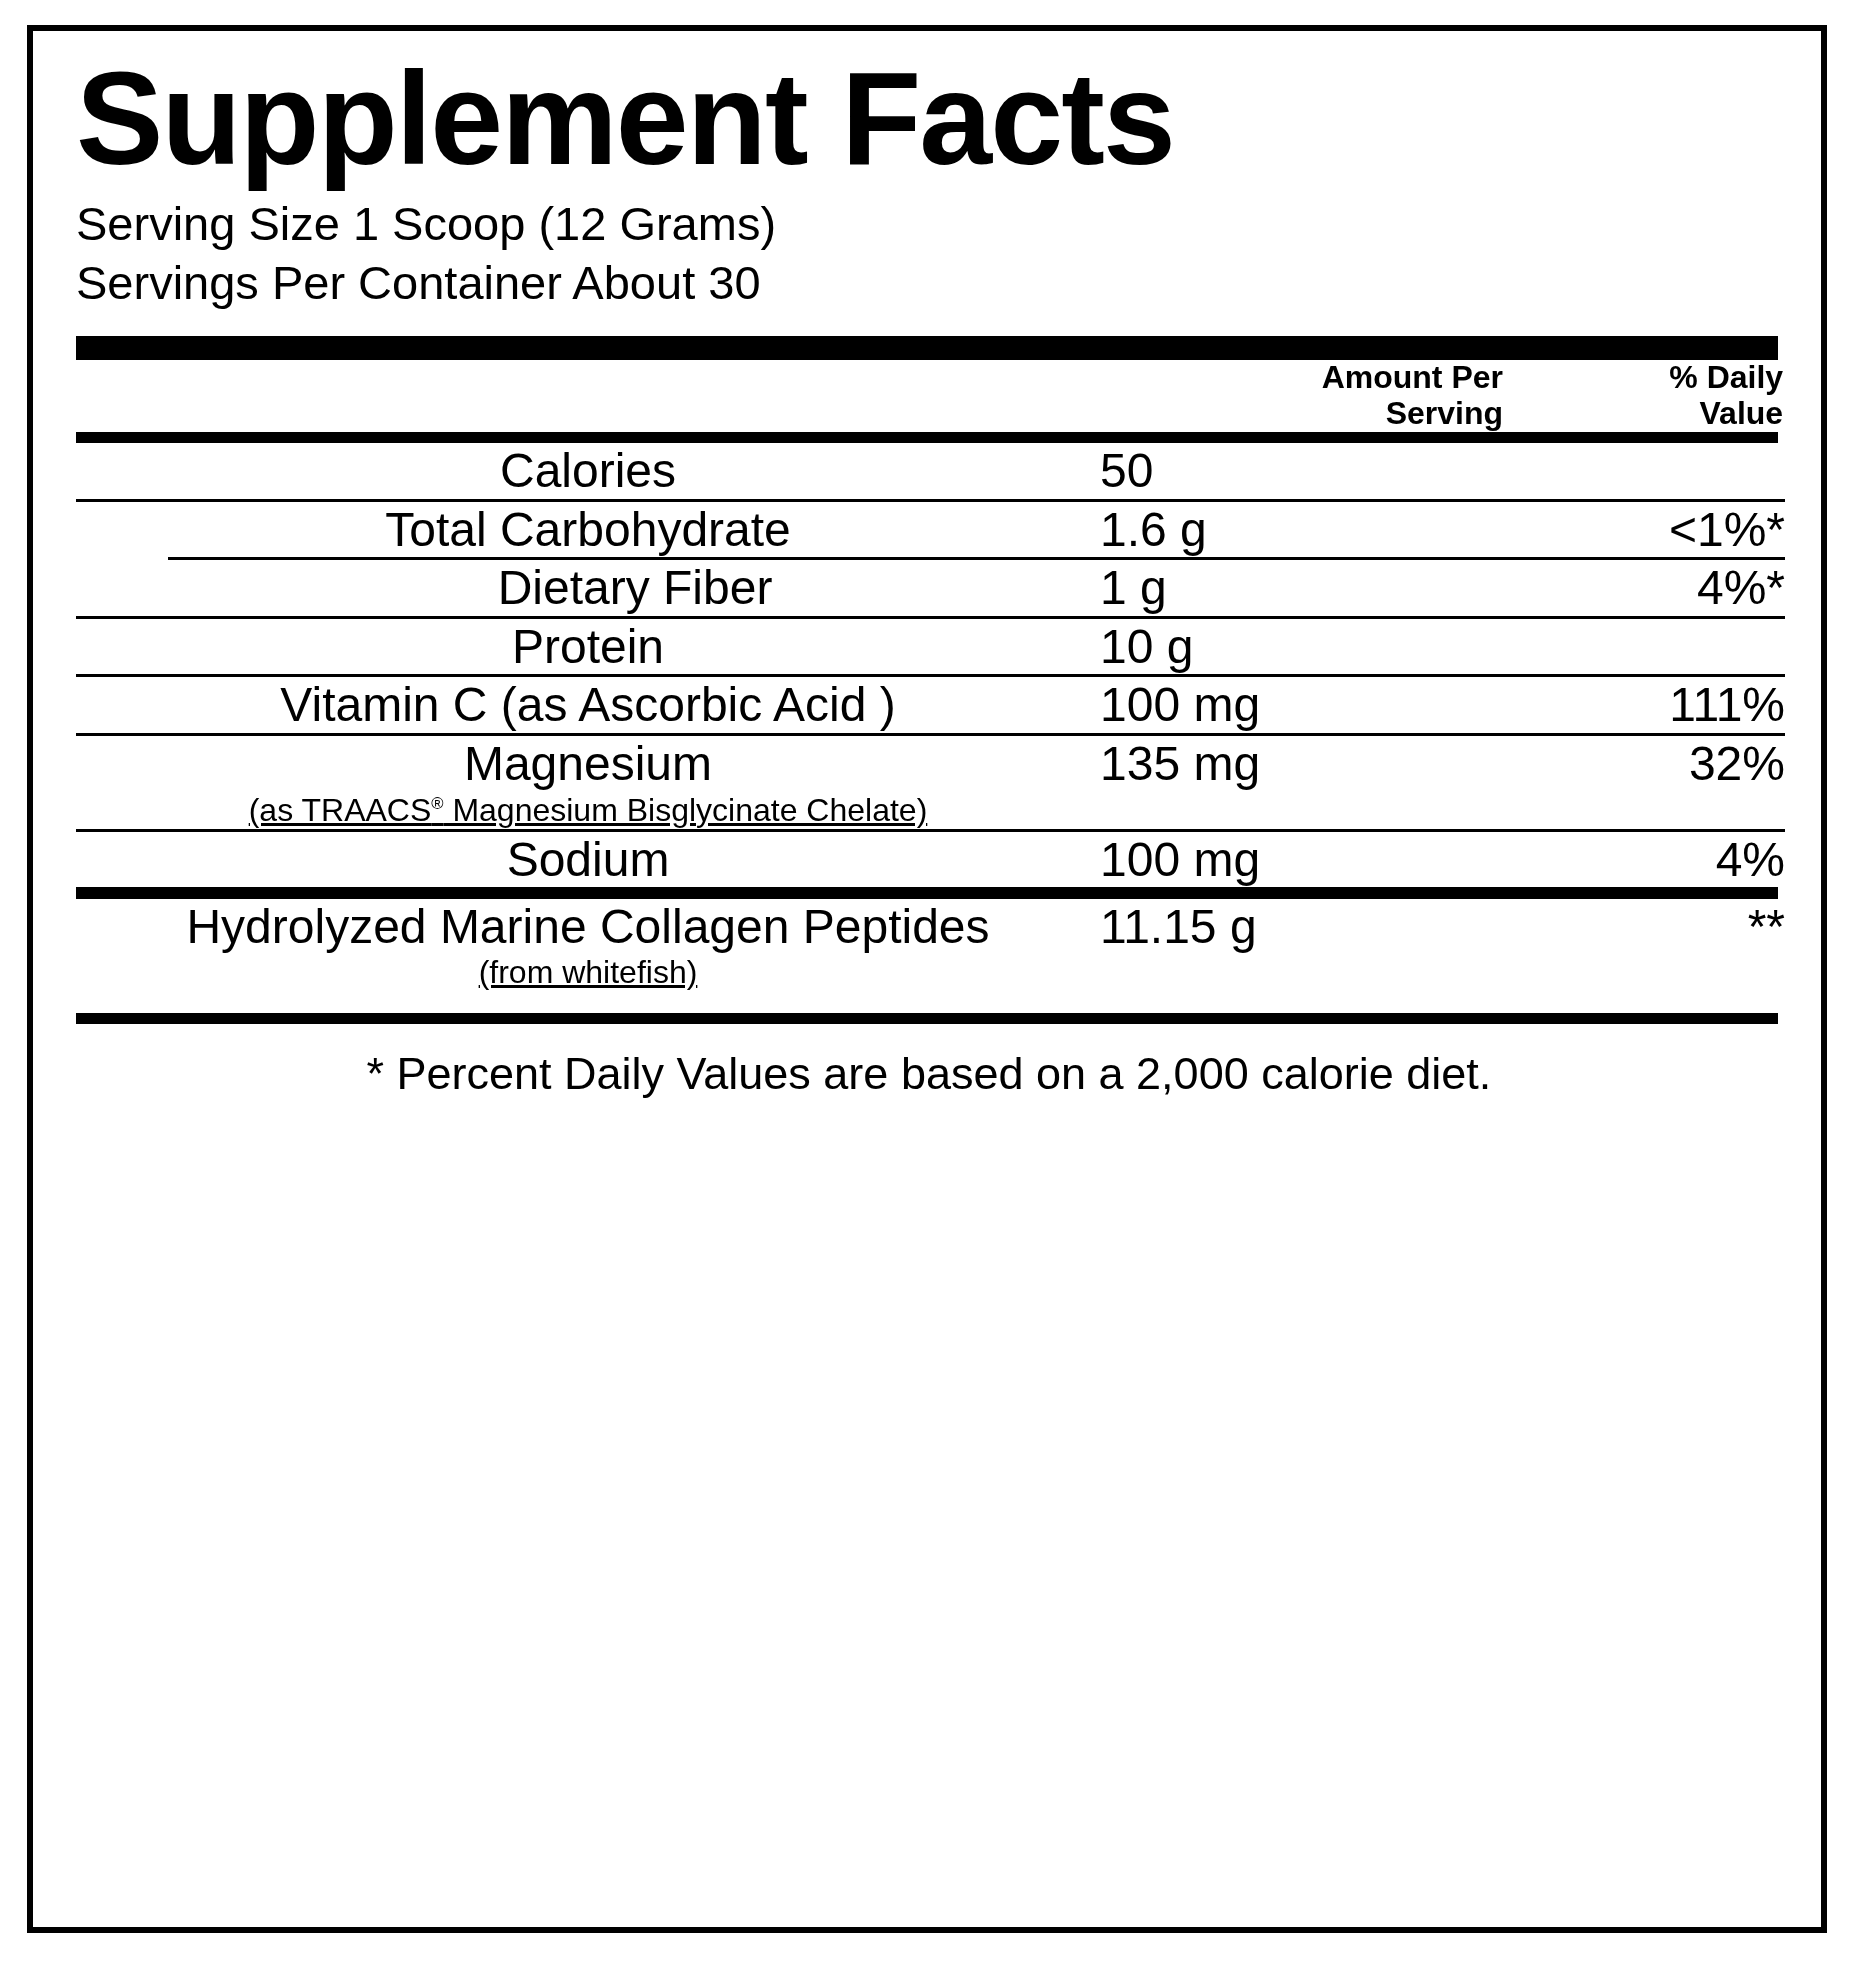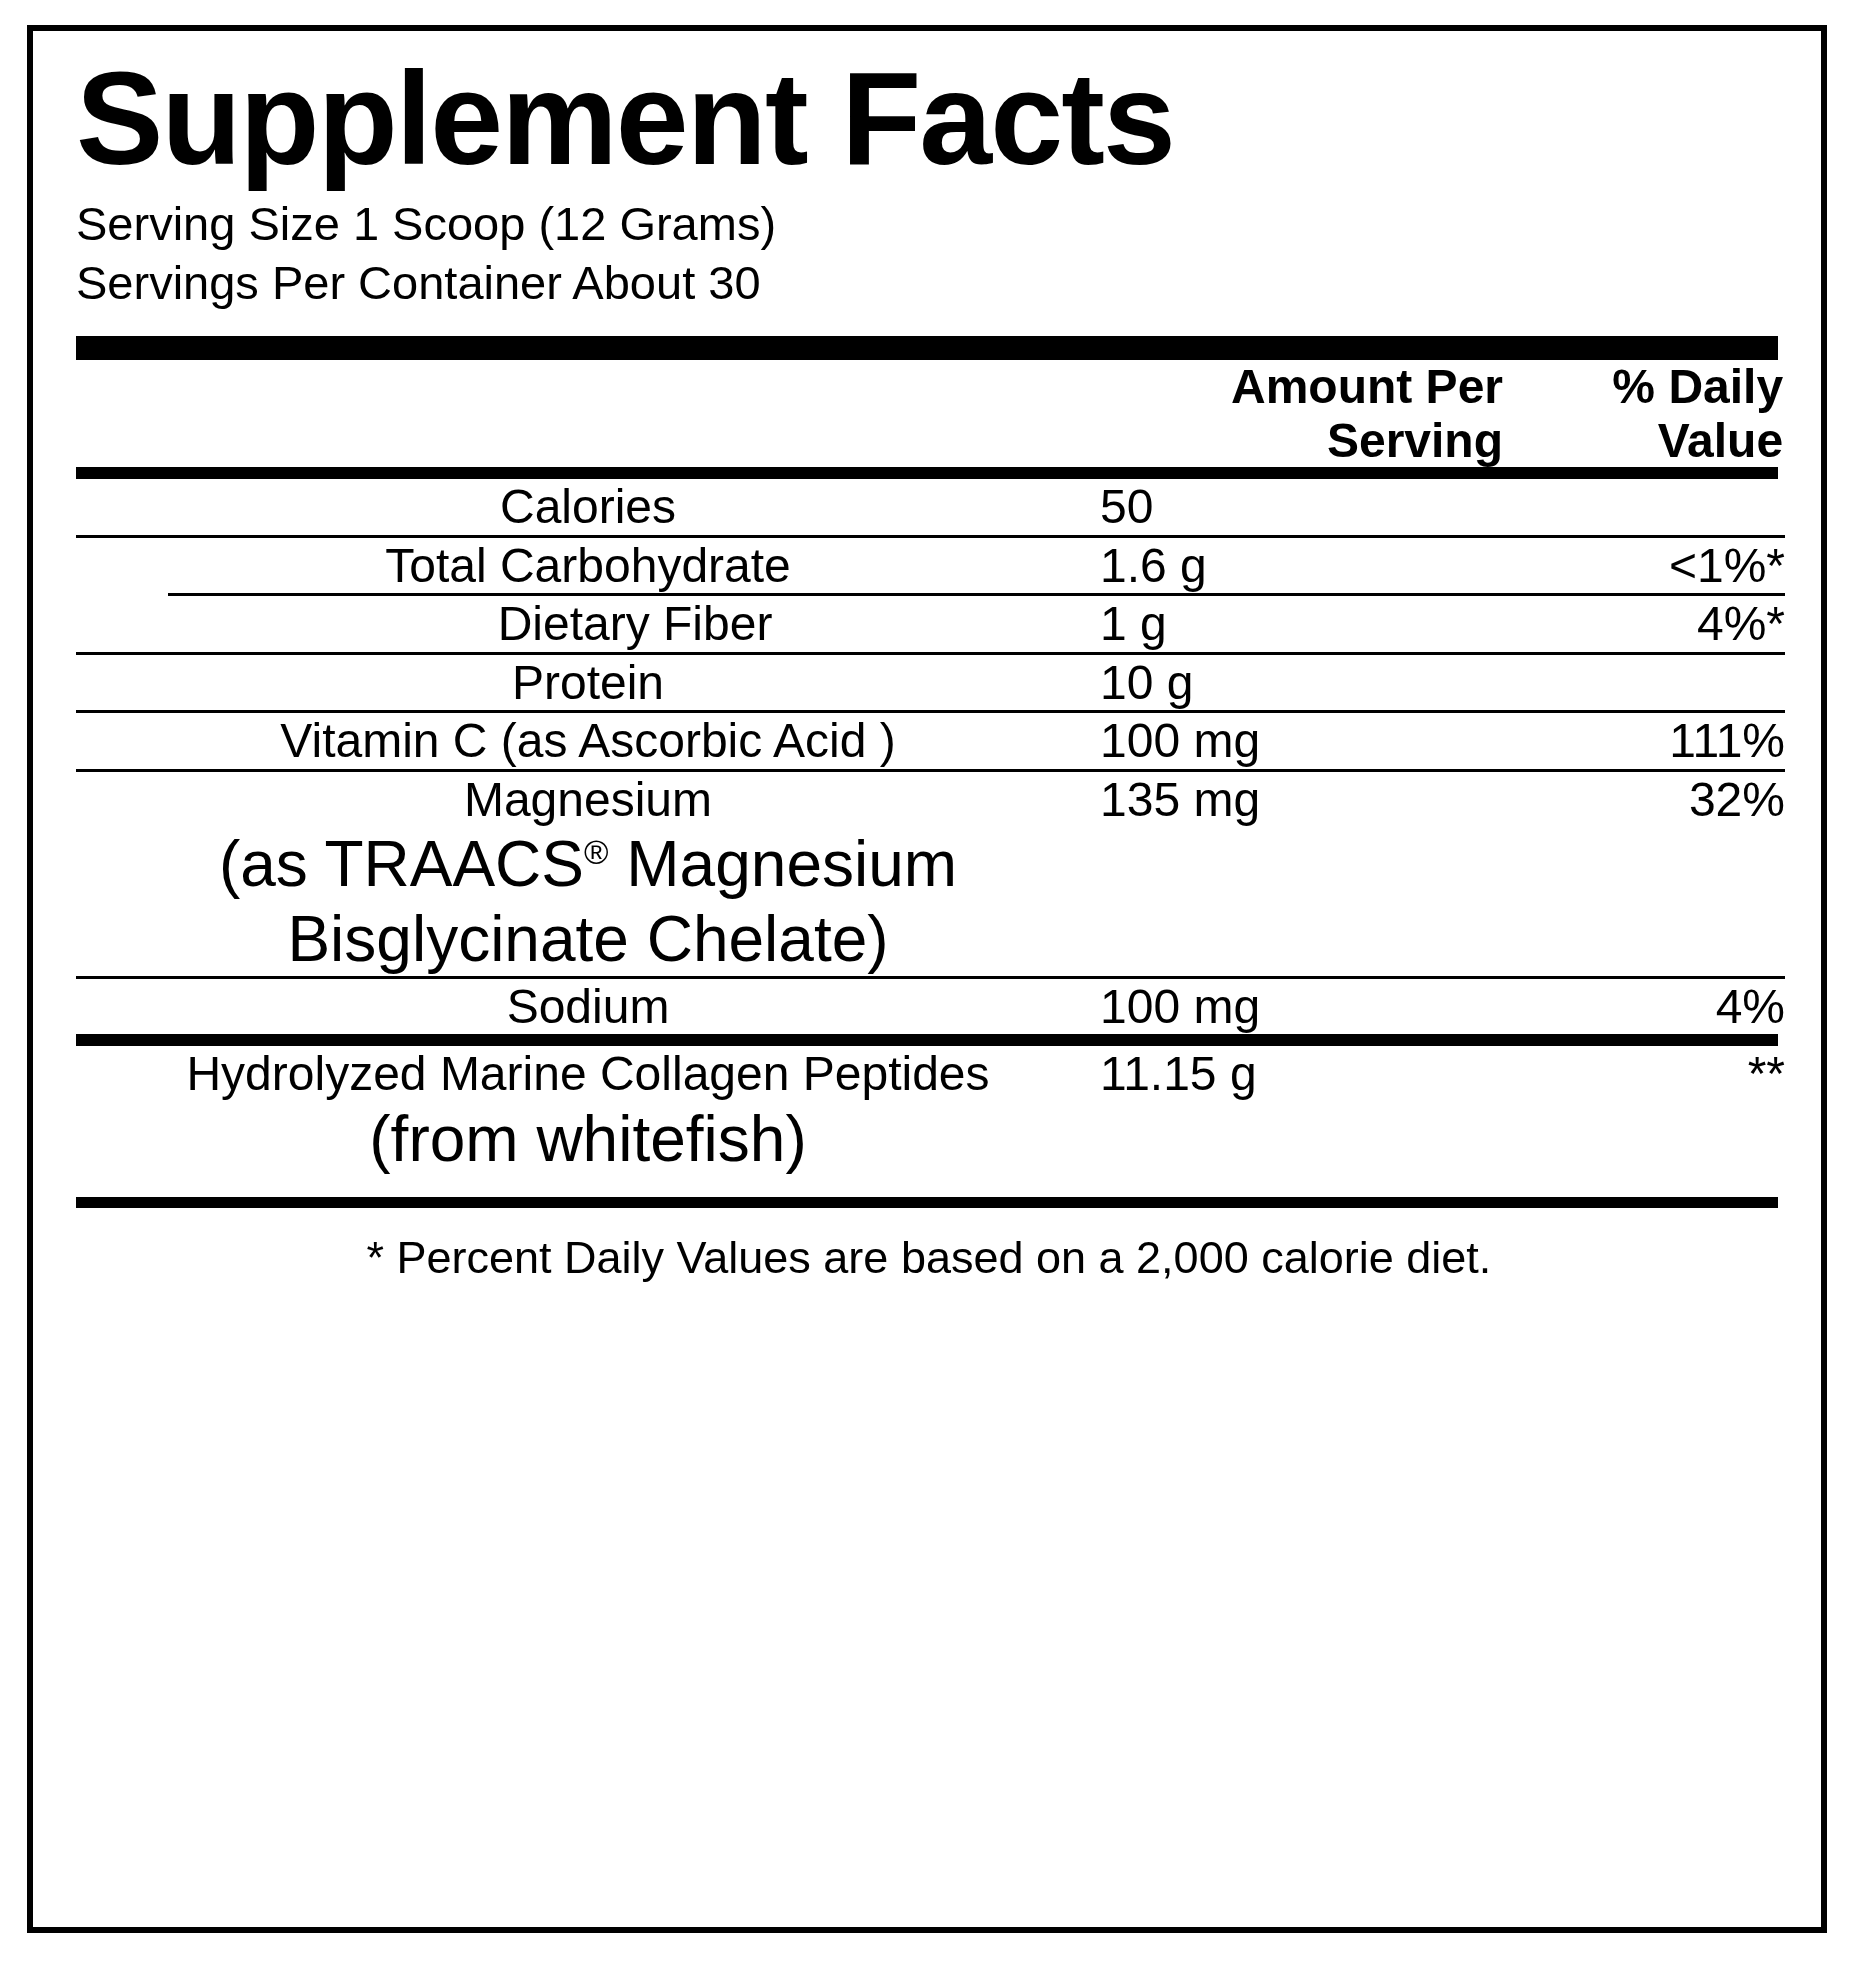--- a/index.html
+++ b/index.html
@@ -67,21 +67,21 @@
   table.facts td, table.facts th {
     padding: 0;
     vertical-align: top;
   }
 
   .col-name { width: 1024px; }
   .col-amt  { width: 403px; }
   .col-dv   { width: 282px; }
 
   .hdr-cell {
-    font-size: 48px;
+    font-size: 32px;
     font-weight: bold;
     text-align: right;
     line-height: 1.12;
     padding: 15.4px 5.8px 15.4px 0;
   }
   .hdr-cell.dv { padding-right: 1.9px; }
 
   .row-name {
     font-size: 48px;
     line-height: 1.16;
@@ -94,23 +94,24 @@
     line-height: 1.16;
     padding: 9.6px 5.8px 9.6px 0;
   }
   .row-dv {
     font-size: 48px;
     line-height: 1.16;
     text-align: right;
     padding: 9.6px 1.9px 9.6px 0;
   }
   .sub-line {
-    font-size: 64px;
+    font-size: 32px;
     line-height: 1.16;
     display: block;
+    text-decoration: underline;
   }
   sup.reg {
     font-size: 0.52em;
     vertical-align: super;
     line-height: 0;
   }
 
   .divider-row td {
     padding: 0;
   }

